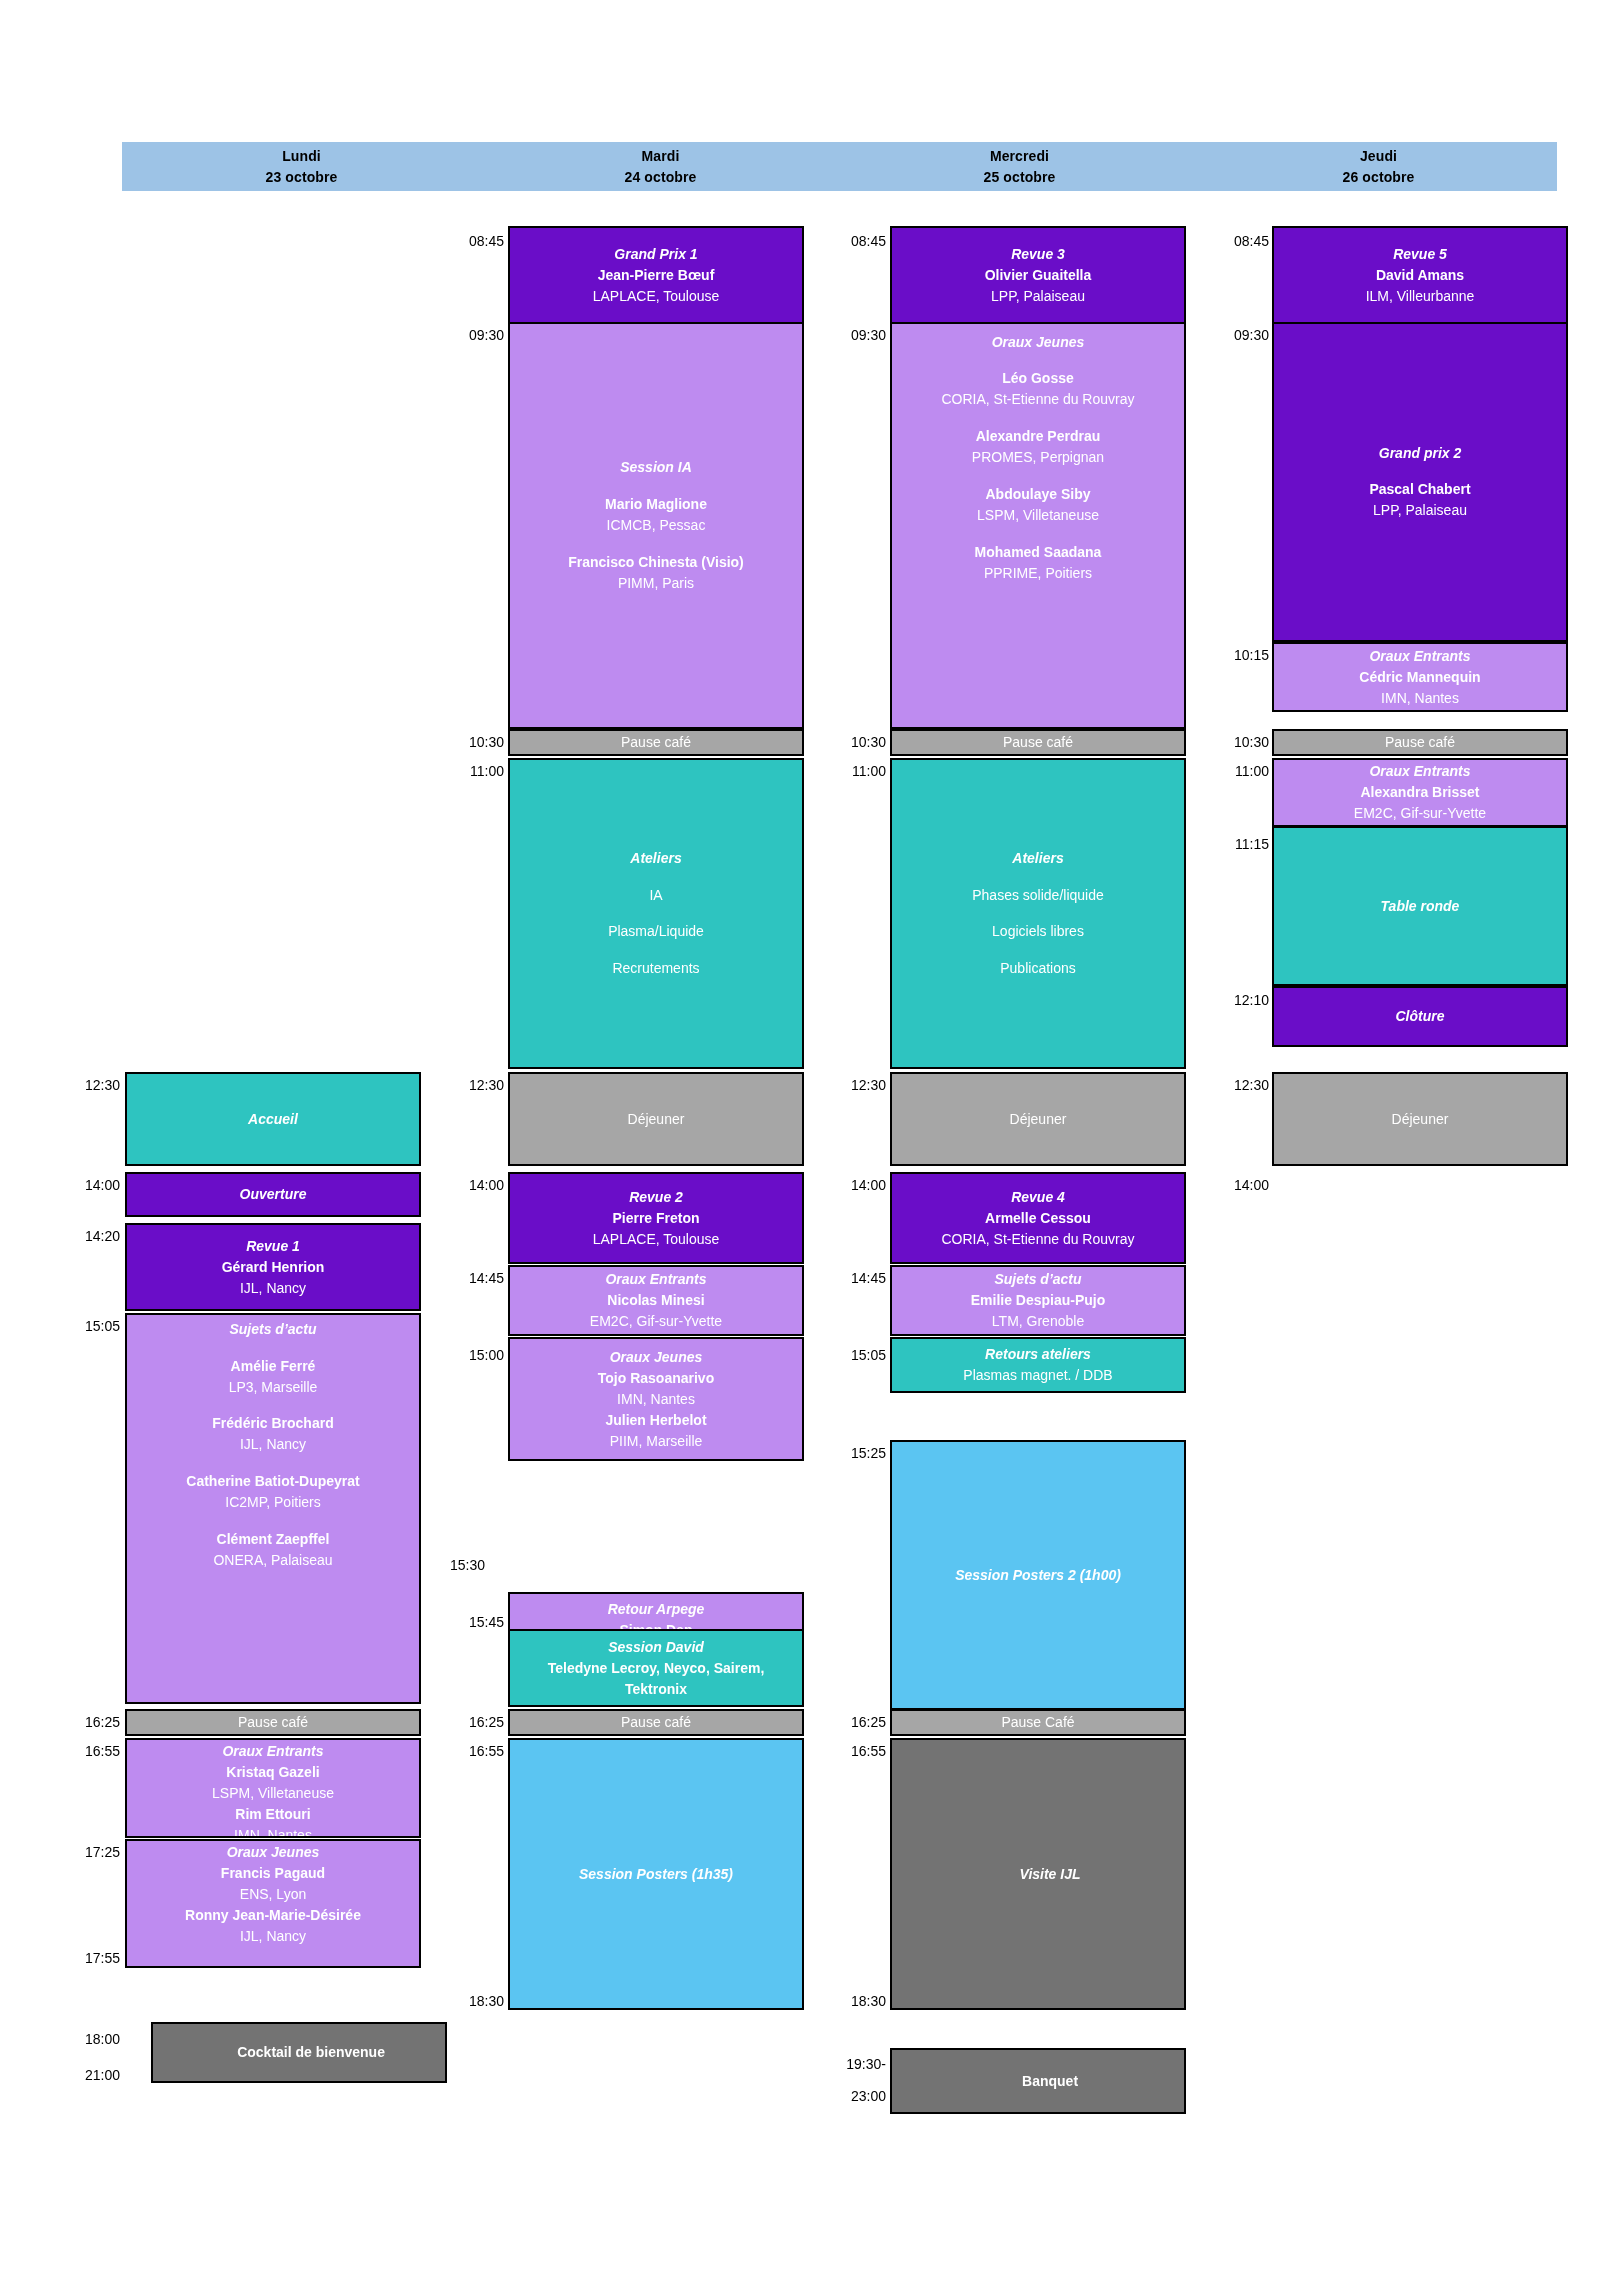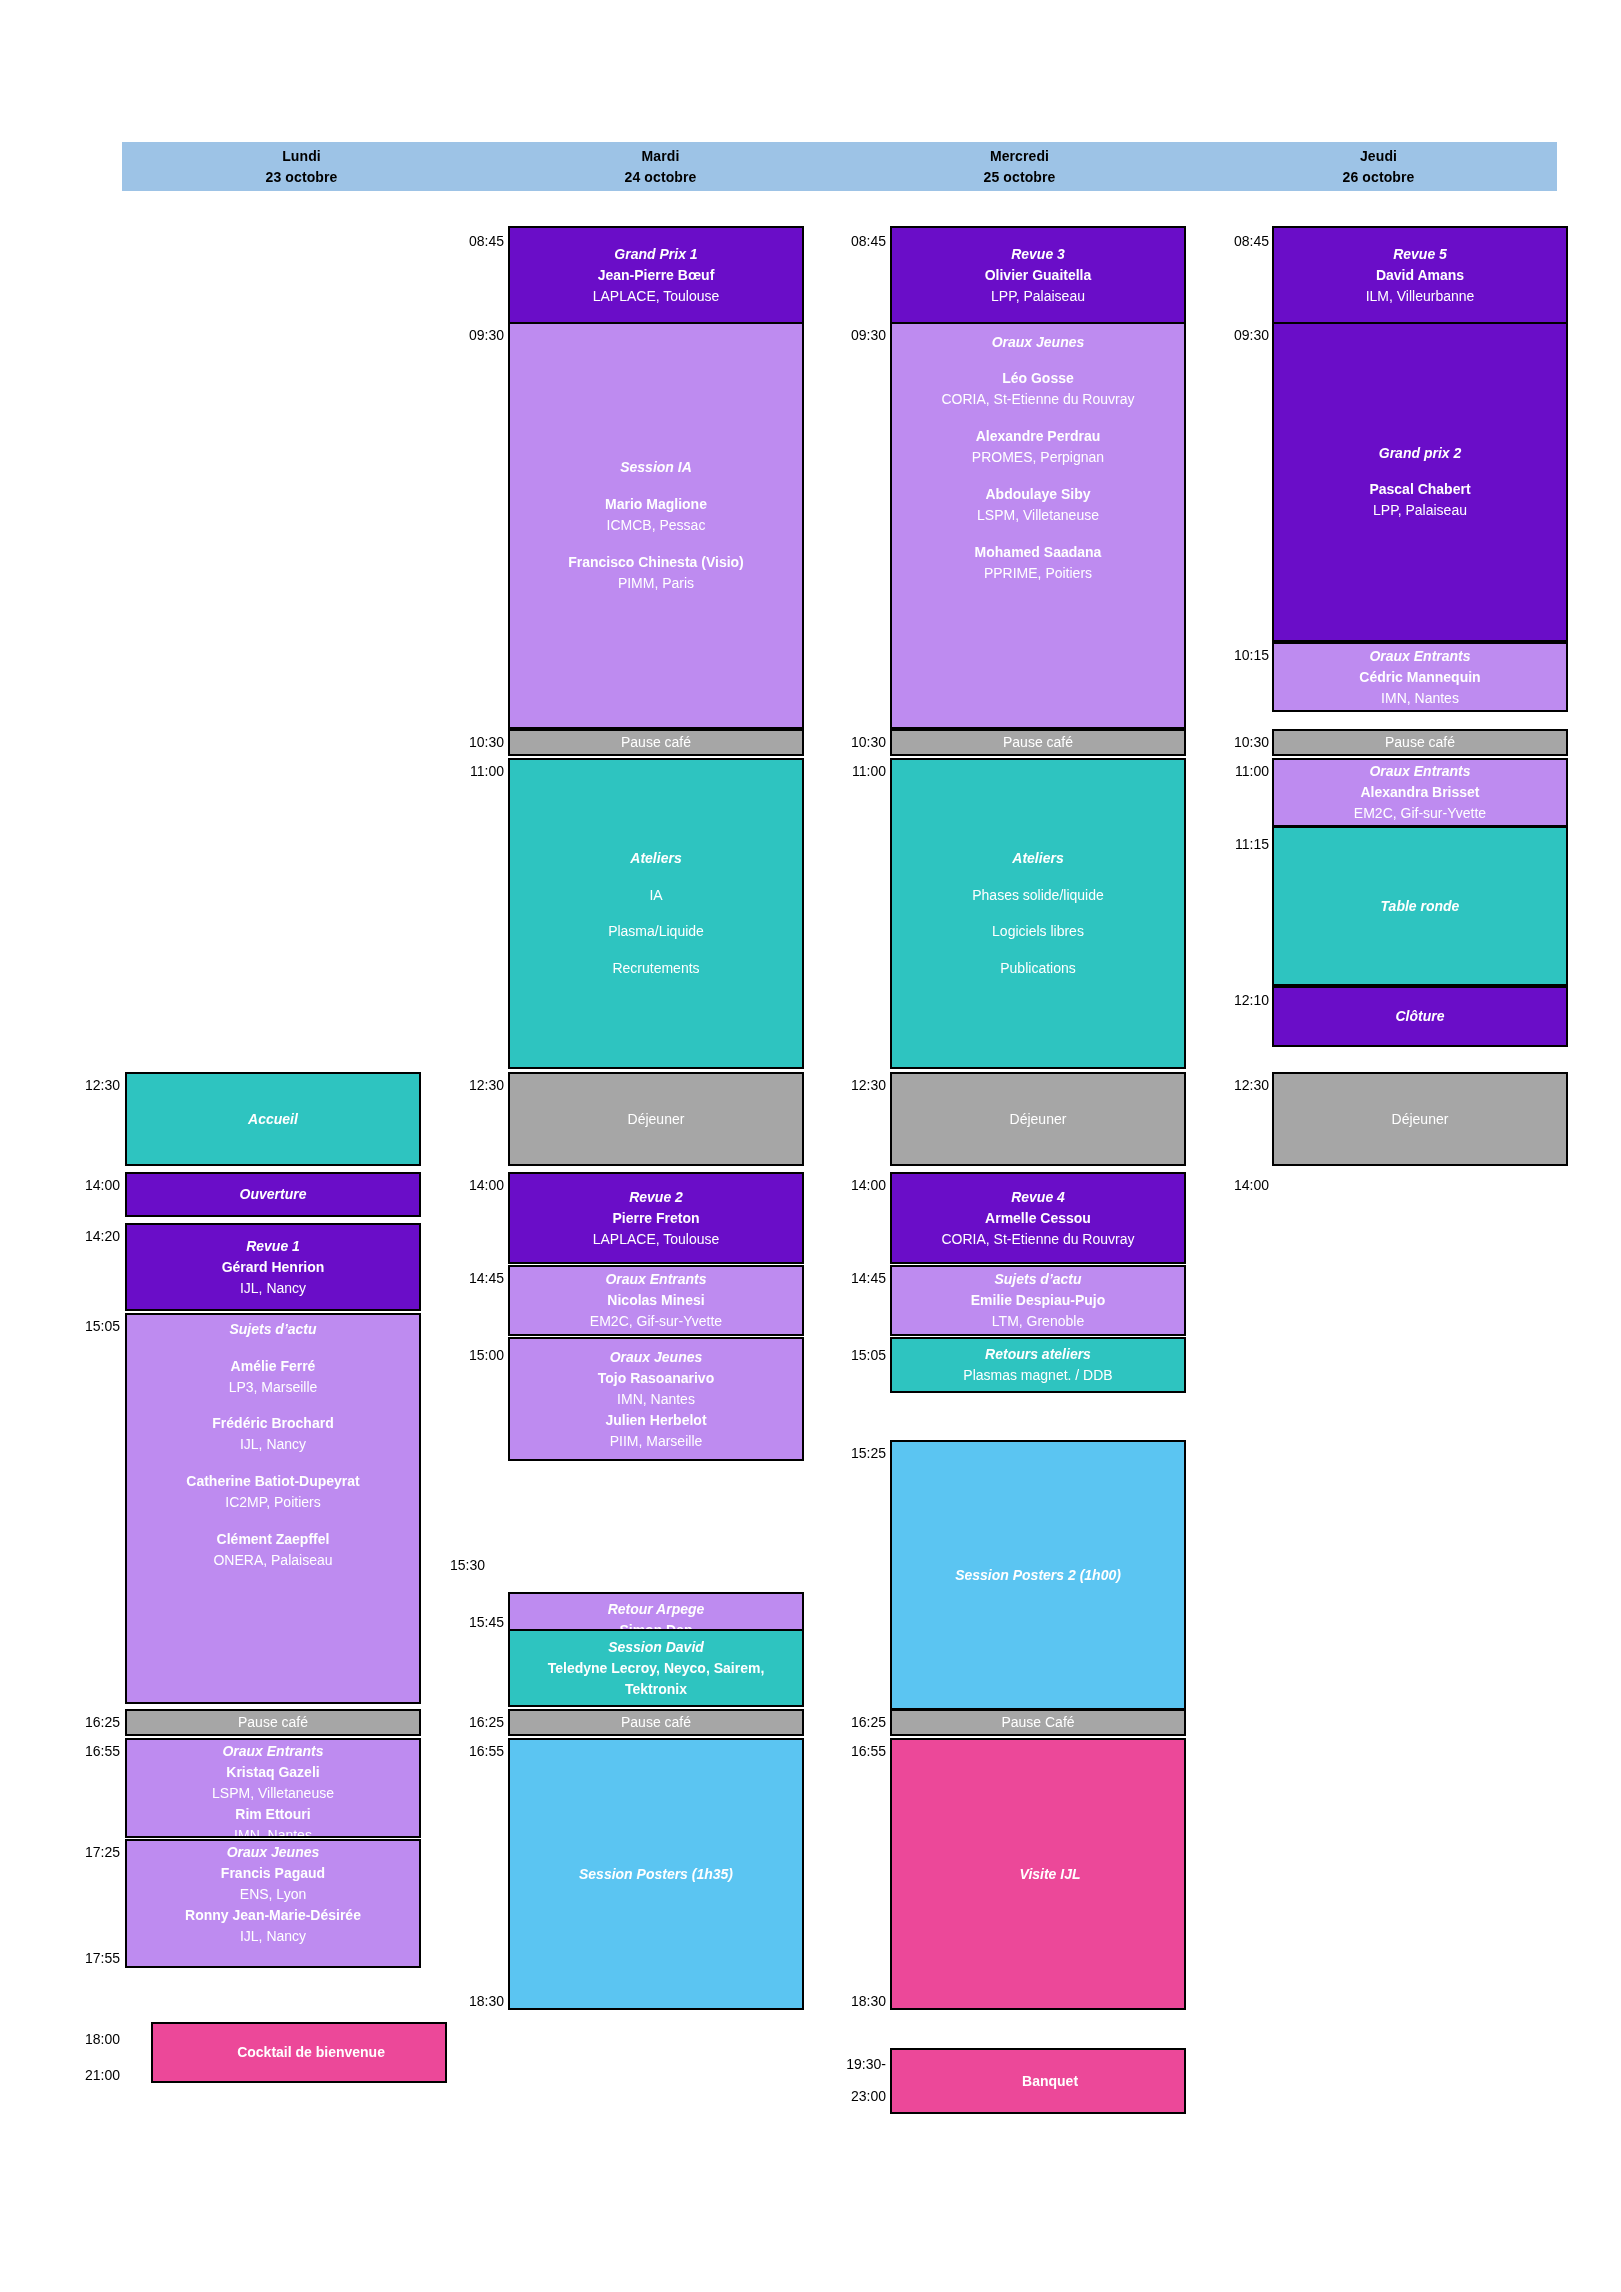--- a/index.html
+++ b/index.html
@@ -45,21 +45,21 @@
   .blk .plain{font-weight:normal;font-size:14px;line-height:1.5;}
   .blk .bold{font-weight:bold;font-size:14px;line-height:1.5;}
   .gap{height:15.7px;flex:0 0 auto;}
 
   
   .c-keynote{background:#6A0DC8;}
   .c-talks  {background:#BE8BF0;}
   .c-work   {background:#2EC4C0;}
   .c-break  {background:#A6A6A6;}
   .c-poster {background:#5BC5F2;}
-  .c-social {background:#ec4899;padding-left:28px;}
+  .c-social {background:#737373;padding-left:28px;}
 
   
   .tlab{
     position:absolute;color:#000;font-size:14px;font-weight:normal;
     text-align:right;line-height:1.15;white-space:pre-line;
   }
 </style>
 </head>
 <body>
 

